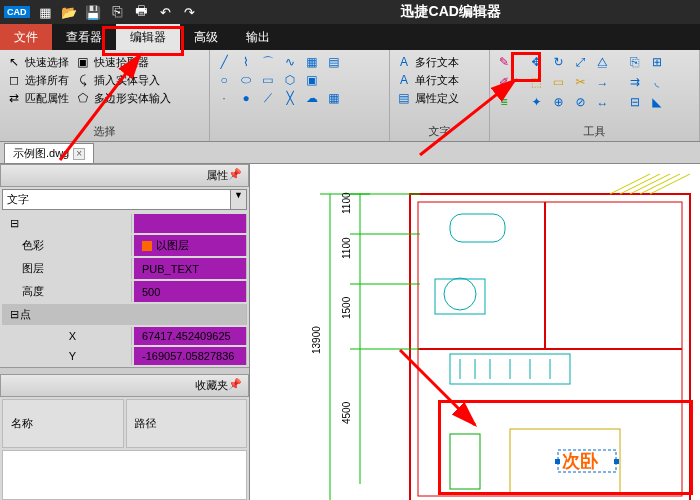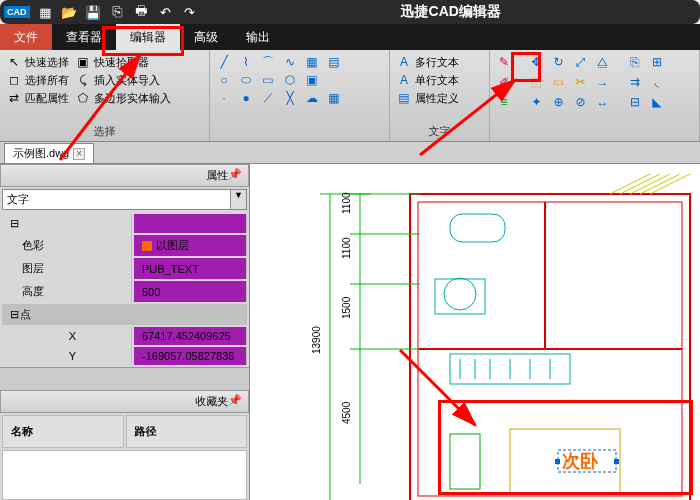--- a/index.html
+++ b/index.html
@@ -1,17 +1,17 @@
 <!DOCTYPE html>
 <html><head>
 <meta charset="utf-8">
 <style>
 * { margin:0; padding:0; box-sizing:border-box; font-family:"Microsoft YaHei",Arial,sans-serif; }
 body { width:700px; height:500px; overflow:hidden; background:#e8e8e8; position:relative; }
-.titlebar { height:24px; background:#2a2a2a; display:flex; align-items:center; color:#fff; font-size:12px;border-radius:8px; }
+.titlebar { height:24px; background:#2a2a2a; display:flex; align-items:center; color:#fff; font-size:12px; }
 .titlebar .logo { background:#0078d7; color:#fff; font-size:9px; padding:1px 3px; margin:0 4px; font-weight:bold; }
 .tb-icon { width:18px; height:18px; margin:0 3px; display:flex; align-items:center; justify-content:center; color:#fff; font-size:13px; }
 .title-text { flex:1; text-align:center; font-weight:bold; font-size:14px; }
 .menubar { height:26px; background:#1a1a1a; display:flex; align-items:stretch; }
 .menu-item { color:#fff; font-size:12px; padding:0 14px; display:flex; align-items:center; cursor:pointer; }
 .menu-item.active { background:#d14836; }
 .menu-item.editor { position:relative; color:#000; background:#e5e5e5; }
 .ribbon { height:92px; background:linear-gradient(#e0e0e0,#c8c8c8); display:flex; border-bottom:1px solid #888; }
 .ribbon-group { border-right:1px solid #aaa; display:flex; flex-direction:column; padding:4px 6px 2px; }
 .rg-body { flex:1; display:flex; flex-direction:column; gap:2px; }
@@ -35,21 +35,21 @@
 .prop-table td:first-child { width:130px; background:#d8d8d8; }
 .prop-table td:last-child { background:#a21caf; }
 .cat-row td { background:#c0c0c0 !important; font-weight:normal; }
 .expander { display:inline-block; width:10px; }
 .colorswatch { display:inline-block; width:10px; height:10px; background:#ff6600; vertical-align:middle; margin-right:4px; }
 .canvas { flex:1; background:#fff; position:relative; overflow:hidden; }
 svg.floorplan { position:absolute; top:0; left:0; }
 .red-box { position:absolute; border:3px solid red; pointer-events:none; }
 .red-arrow { position:absolute; pointer-events:none; }
 .fav-table { font-size:11px; }
-.fav-table th { text-align:left; padding:8px 8px; background:#e0e0e0; border:1px solid #bbb; font-weight:bold;margin-top:33px; }
+.fav-table th { text-align:left; padding:16px 8px; background:#e0e0e0; border:1px solid #bbb; font-weight:normal;margin-top:33px; }
 </style>
 </head>
 <body>
 
 <div class="titlebar">
   <span class="logo">CAD</span>
   <span class="tb-icon">▦</span>
   <span class="tb-icon">📂</span>
   <span class="tb-icon">💾</span>
   <span class="tb-icon">⎘</span>
@@ -170,20 +170,21 @@
       <div class="rb-row">
         <span class="ic" style="color:#090">≡</span>&nbsp;
         <span class="ic" style="color:#06c">✦</span>
         <span class="ic" style="color:#06c">⊕</span>
         <span class="ic" style="color:#06c">⊘</span>
         <span class="ic" style="color:#06c">↔</span>&nbsp;
         <span class="ic" style="color:#06c">⊟</span>
         <span class="ic" style="color:#06c">◣</span>
       </div>
     </div>
+    <div class="rg-label">工具</div>
   </div>
 </div>
 
 <div class="tabbar">
   <div class="file-tab">
     <span>示例图.dwg</span>
     <span class="close-x">×</span>
   </div>
 </div>
 

